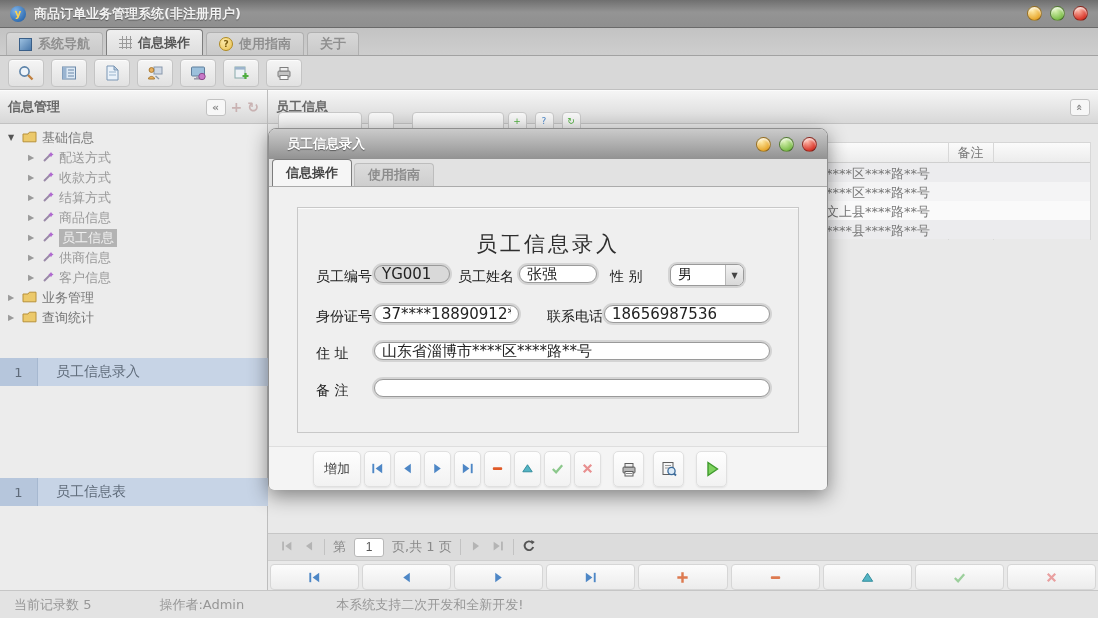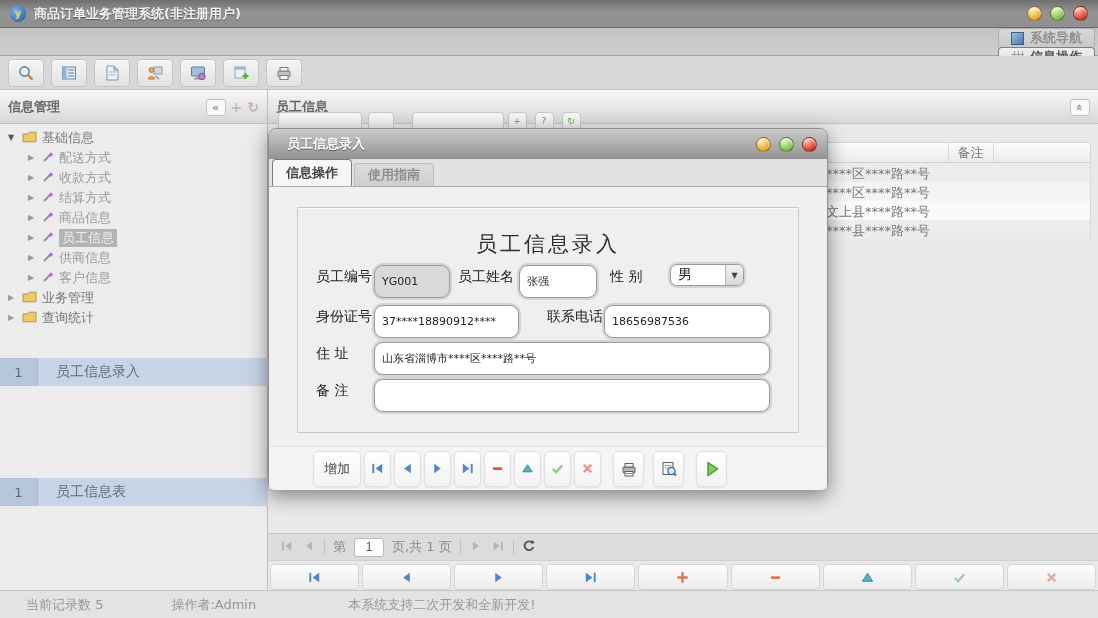--- a/index.html
+++ b/index.html
@@ -19,21 +19,21 @@
   .orbs { margin-left:auto; display:flex; }
   .orb { width:15px; height:15px; border-radius:50%; margin-left:8px; border:1px solid rgba(0,0,0,.35);
          box-shadow: inset 0 2px 2px rgba(255,255,255,.7); }
   .orb.y { background:radial-gradient(circle at 35% 28%, #ffeaa6, #e8a92f 70%, #b5771a); }
   .orb.g { background:radial-gradient(circle at 35% 28%, #d9f2b2, #7fbf4d 70%, #47802a); }
   .orb.r { background:radial-gradient(circle at 35% 28%, #ffb5a5, #d8372a 70%, #931d14); }
 
   
   .tabstrip { left:0; top:28px; width:1098px; height:28px;
     background:linear-gradient(#c3c3c3,#cecece); border-bottom:1px solid #a2a2a2;
-    display:flex; align-items:flex-end; padding-left:6px;flex-direction:column; }
+    display:flex; align-items:flex-end; padding-left:6px; }
   .tab { height:23px; margin-right:3px; padding:0 12px; display:flex; align-items:center; gap:6px;
     border:1px solid #b0b0b0; border-bottom:none; border-radius:4px 4px 0 0;
     background:linear-gradient(#d8d8d8,#c9c9c9); color:#8f8f8f; font-weight:bold; }
   .tab.active { height:26px; background:linear-gradient(#efefef,#dedede); border-color:#7e7e7e; color:#555; }
   .tabicon-sq { width:13px; height:13px; background:linear-gradient(135deg,#9cc0e0,#4a78aa); border:1px solid #3a5f88; }
   .tabicon-grid { width:13px; height:13px;
     background:
       linear-gradient(#9a9a9a,#9a9a9a) 0 3px/13px 1px no-repeat,
       linear-gradient(#9a9a9a,#9a9a9a) 0 7px/13px 1px no-repeat,
       linear-gradient(#9a9a9a,#9a9a9a) 0 11px/13px 1px no-repeat,
@@ -101,41 +101,41 @@
     text-align:center; font-size:12px; color:#555; }
 
   .navrow { position:absolute; left:2px; top:474px; width:826px; height:26px; display:flex; gap:3px; }
   .navbtn { flex:1; border:1px solid #d6d6d6; border-radius:4px; background:linear-gradient(#fcfcfc,#ececec);
     display:flex; align-items:center; justify-content:center; }
   .navbtn svg { width:15px; height:15px; }
 
   
   .statusbar { left:0; top:590px; width:1098px; height:28px; background:#e3e3e3; border-top:1px solid #c6c6c6;
     display:flex; align-items:center; color:#979797; }
-  .statusbar span { margin-left:26px; }
+  .statusbar span { margin-left:14px; }
   .statusbar .s2 { margin-left:68px; } .statusbar .s3 { margin-left:92px; }
 
   
   .dialog { left:268px; top:128px; width:560px; height:362px; background:#f0f0f0;
     border:1px solid #8f8f8f; border-radius:8px 8px 6px 6px; box-shadow:0 6px 20px rgba(0,0,0,.45); z-index:50; }
   .dlg-title { height:30px; border-radius:7px 7px 0 0; background:linear-gradient(#cbcbcb,#929292);
     display:flex; align-items:center; padding:0 10px 0 18px; }
   .dlg-title .t { color:#fff; font-weight:bold; text-shadow:0 1px 1px rgba(0,0,0,.45); }
   .dlg-tabs { height:28px; background:#e2e2e2; border-bottom:1px solid #ababab; display:flex; align-items:flex-end; padding-left:3px; }
   .dtab { height:23px; padding:0 13px; margin-right:2px; display:flex; align-items:center;
     border:1px solid #bdbdbd; border-bottom:none; border-radius:4px 4px 0 0;
     background:linear-gradient(#dcdcdc,#cecece); color:#8d8d8d; font-weight:bold; }
   .dtab.active { height:27px; background:#f6f6f6; border-color:#7d7d7d; color:#444; }
   .groupbox { position:absolute; left:28px; top:78px; width:502px; height:226px;
     border:1px solid #c8c8c8; background:#efefef; box-shadow:inset 0 1px 0 #fbfbfb; }
   .gb-head { position:absolute; left:0; top:22px; width:100%; text-align:center;
     font-size:21px; color:#2e2e2e; letter-spacing:3px; }
   .flabel { position:absolute; font-size:14px; color:#222; height:22px; line-height:22px; }
-  .finput { position:absolute; height:33px; border:1px solid #9a9a9a; border-radius:9px;
-    box-shadow:0 0 0 2px #d4d4d4; background:#fff; padding:0 7px; font-size:11px; color:#222;
+  .finput { position:absolute; height:18px; border:1px solid #9a9a9a; border-radius:9px;
+    box-shadow:0 0 0 2px #d4d4d4; background:#fff; padding:0 7px; font-size:15px; color:#222;
     font-family:"DejaVu Sans","Liberation Sans",sans-serif; }
   .finput.ro { background:#d9d9d9; }
   .fselect { position:absolute; height:22px; border:1px solid #9a9a9a; border-radius:7px;
     box-shadow:0 0 0 2px #d4d4d4; background:#fff; display:flex; align-items:center; }
   .fselect .val { flex:1; padding-left:7px; font-size:14px; color:#222; }
   .fselect .dd { width:18px; align-self:stretch; border-left:1px solid #b8b8b8; border-radius:0 6px 6px 0;
     background:linear-gradient(#f2f2f2,#d8d8d8); display:flex; align-items:center; justify-content:center;
     font-size:8px; color:#444; }
   .dlg-btnbar { position:absolute; left:0; top:317px; width:558px; height:44px; background:#f4f4f4;
     border-top:1px solid #dedede; border-radius:0 0 5px 5px; display:flex; align-items:center; padding-left:44px; gap:3px; }

